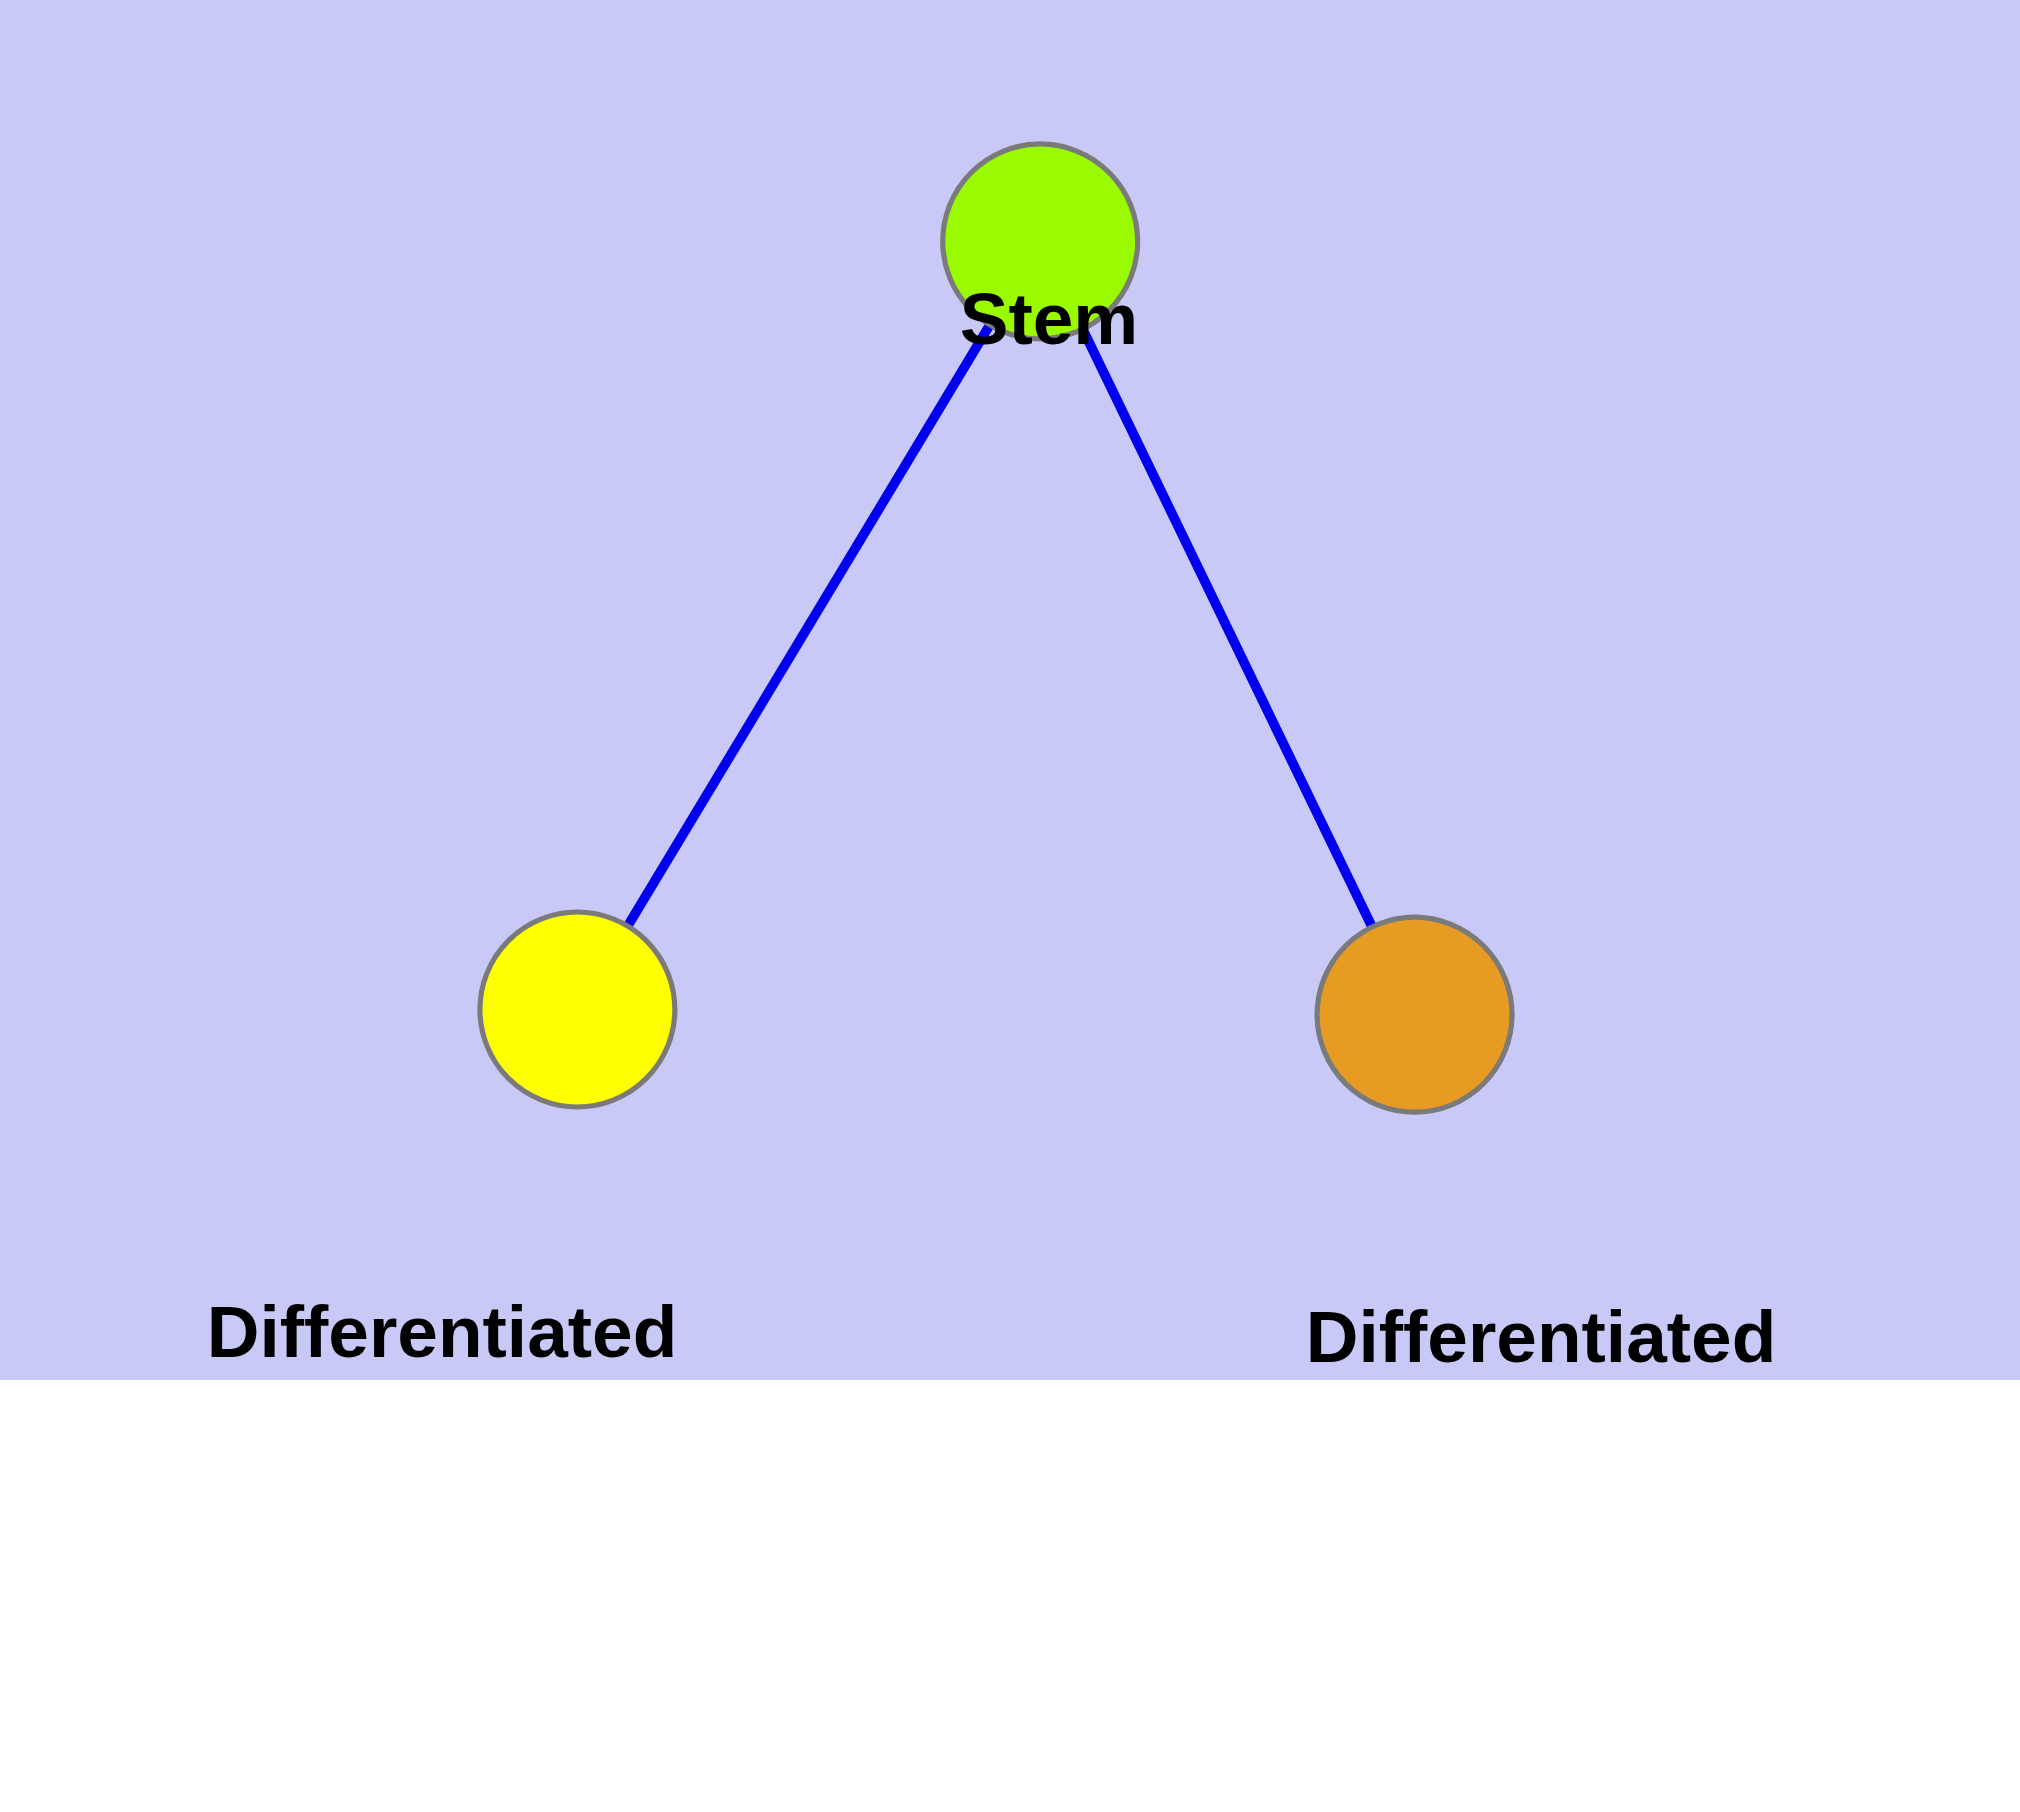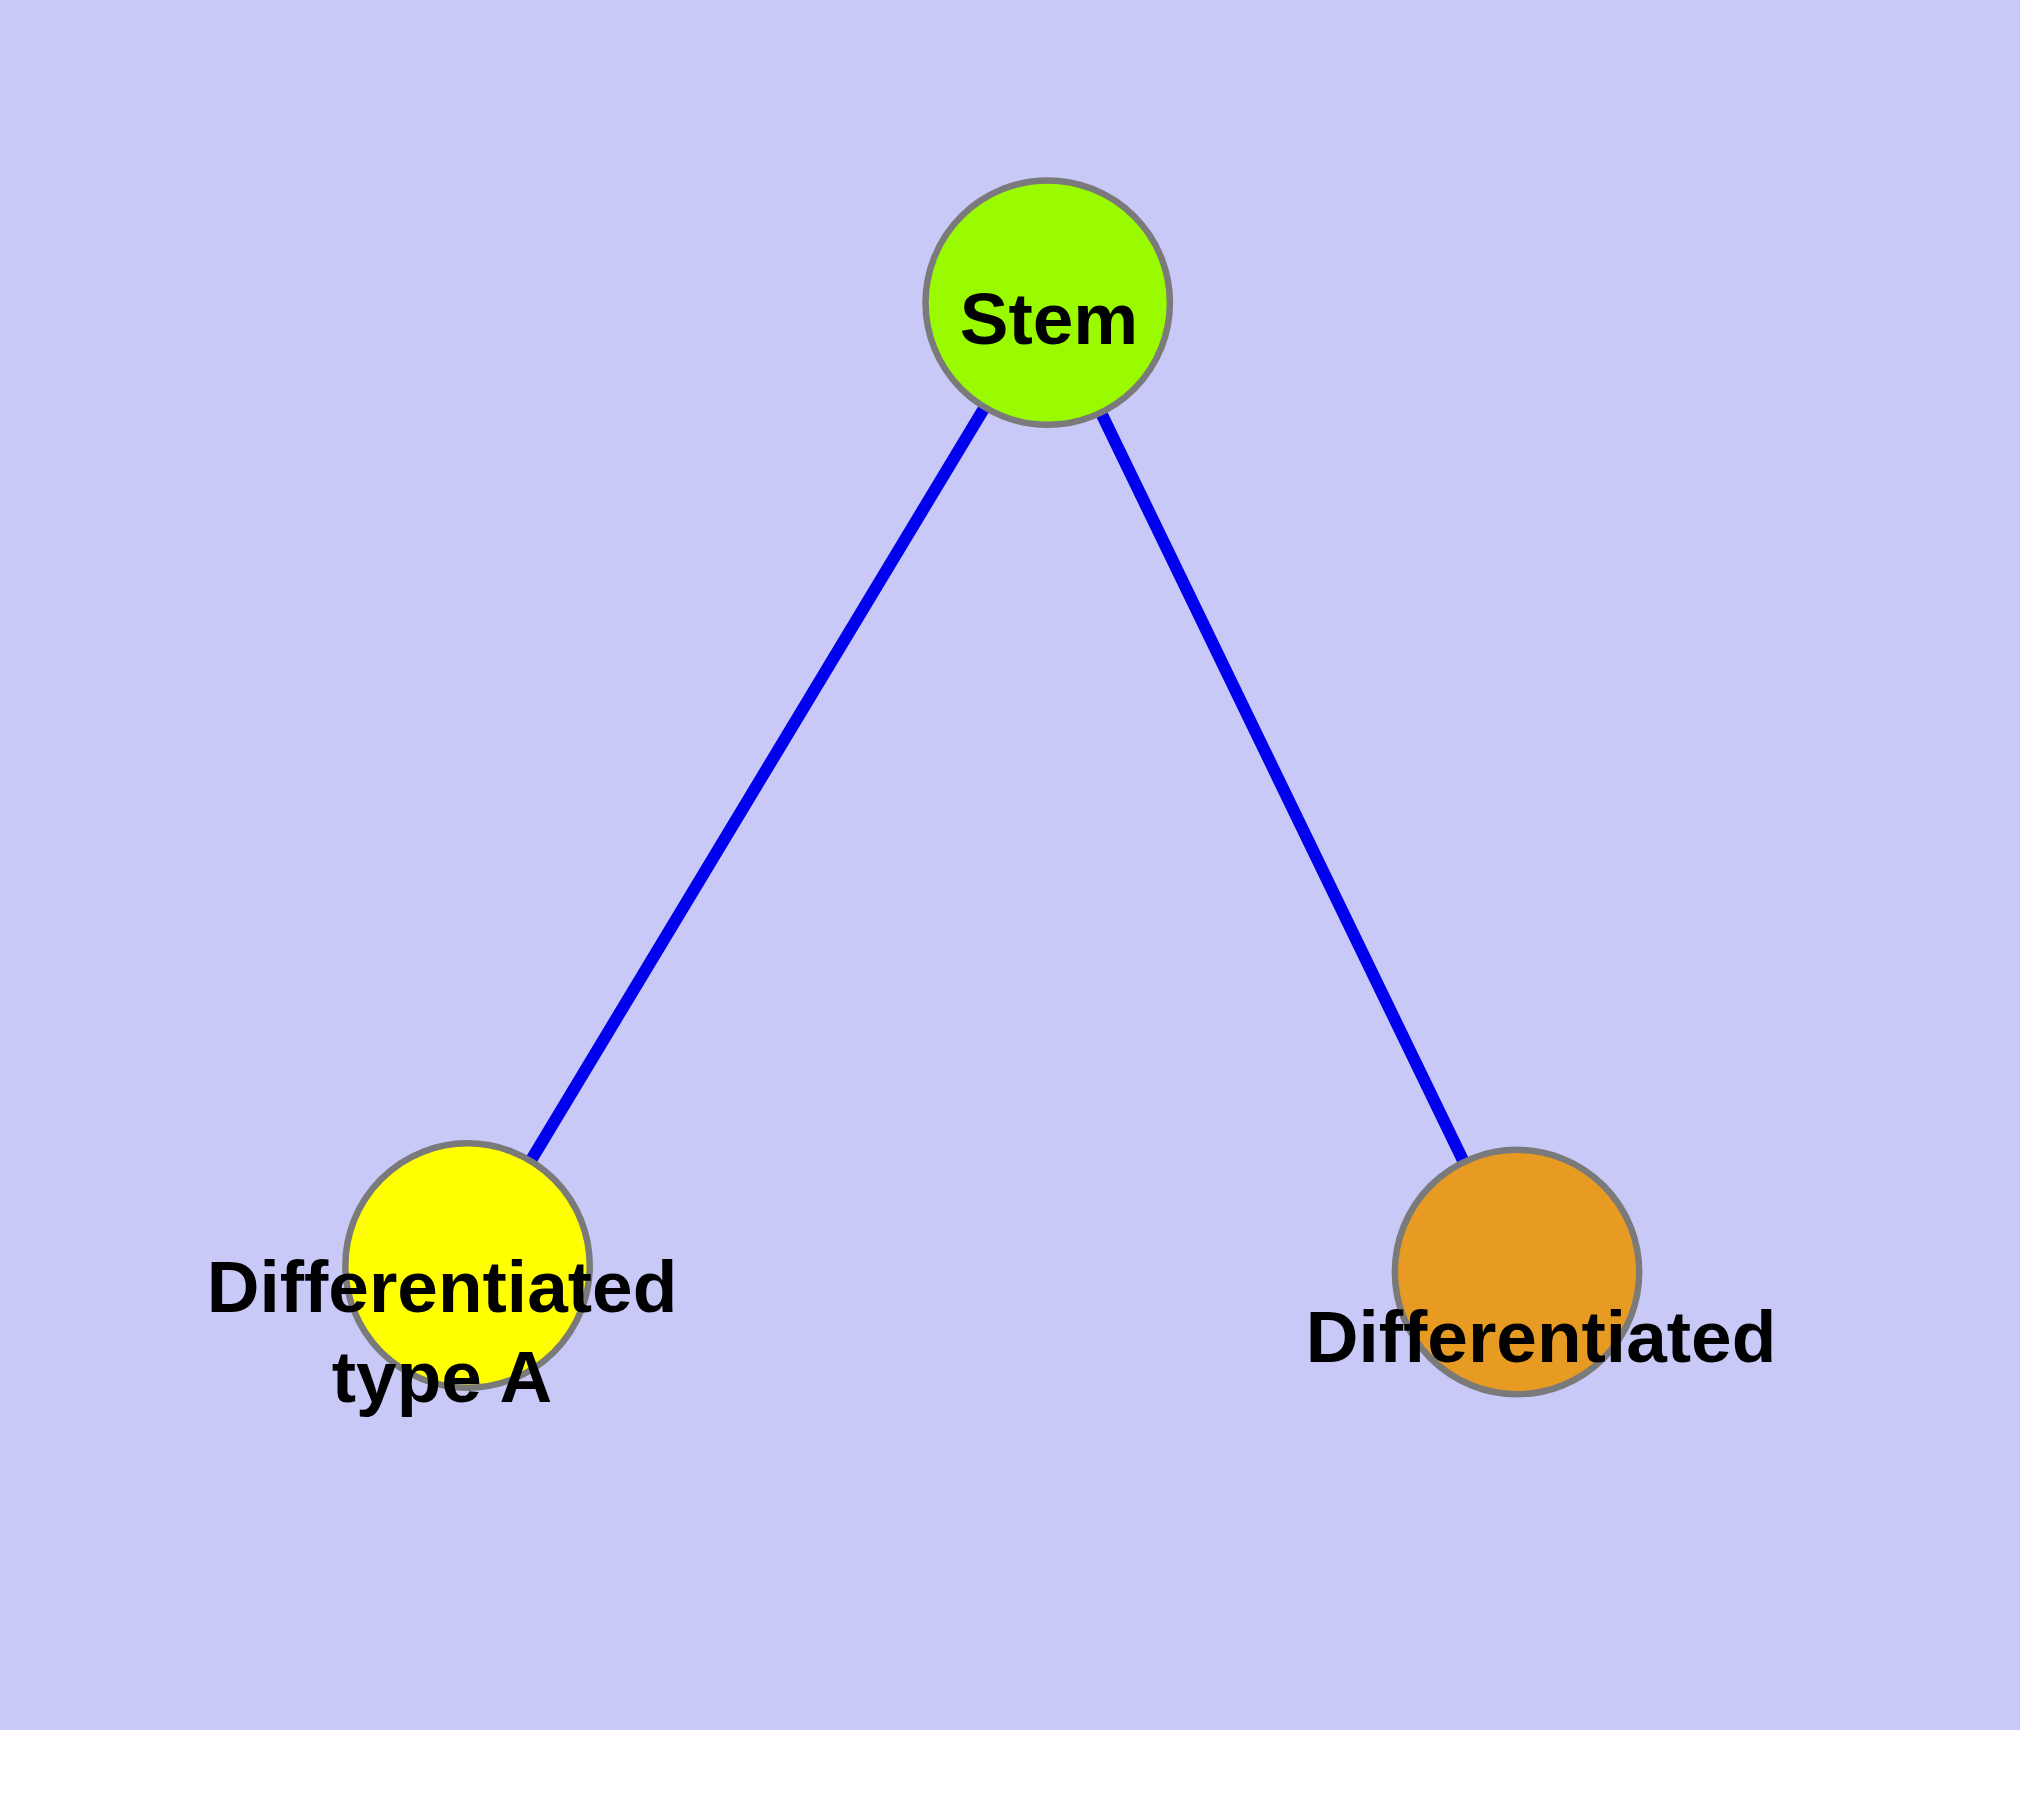--- a/index.html
+++ b/index.html
@@ -2,21 +2,21 @@
 <html style="font-size:13.6px"><head>
 <meta charset="utf-8">
 <style>
   html, body {
     margin: 0;
     padding: 0;
   }
   .canvas {
     position: relative;
     width: 2021px;
-    height: 1730px;
+    height: 1380px;
     background: #C9C9F8;
     overflow: hidden;
     font-family: "Liberation Sans", sans-serif;
   }
   .graph-svg {
     position: absolute;
     left: 0;
     top: 0;
     width: 100%;
     height: 100%;
@@ -58,21 +58,20 @@
     <circle class="node-circle" cx="521" cy="1564" r="151" fill="#FFFF00"></circle>
     <circle class="node-circle" cx="1818" cy="1572" r="151" fill="#E89B22"></circle>
   </svg>
 
   <div class="node-label" style="left:1049px; top:319px;">
     <span class="line">Stem</span>
   </div>
 
   <div class="node-label" style="left:442px; top:1332px;">
     <span class="line">Differentiated</span>
-    <span class="line">type A</span>
   </div>
 
   <div class="node-label" style="left:1541px; top:1337px;">
     <span class="line">Differentiated</span>
   </div>
 
 </div>
 
 
 </body></html>

